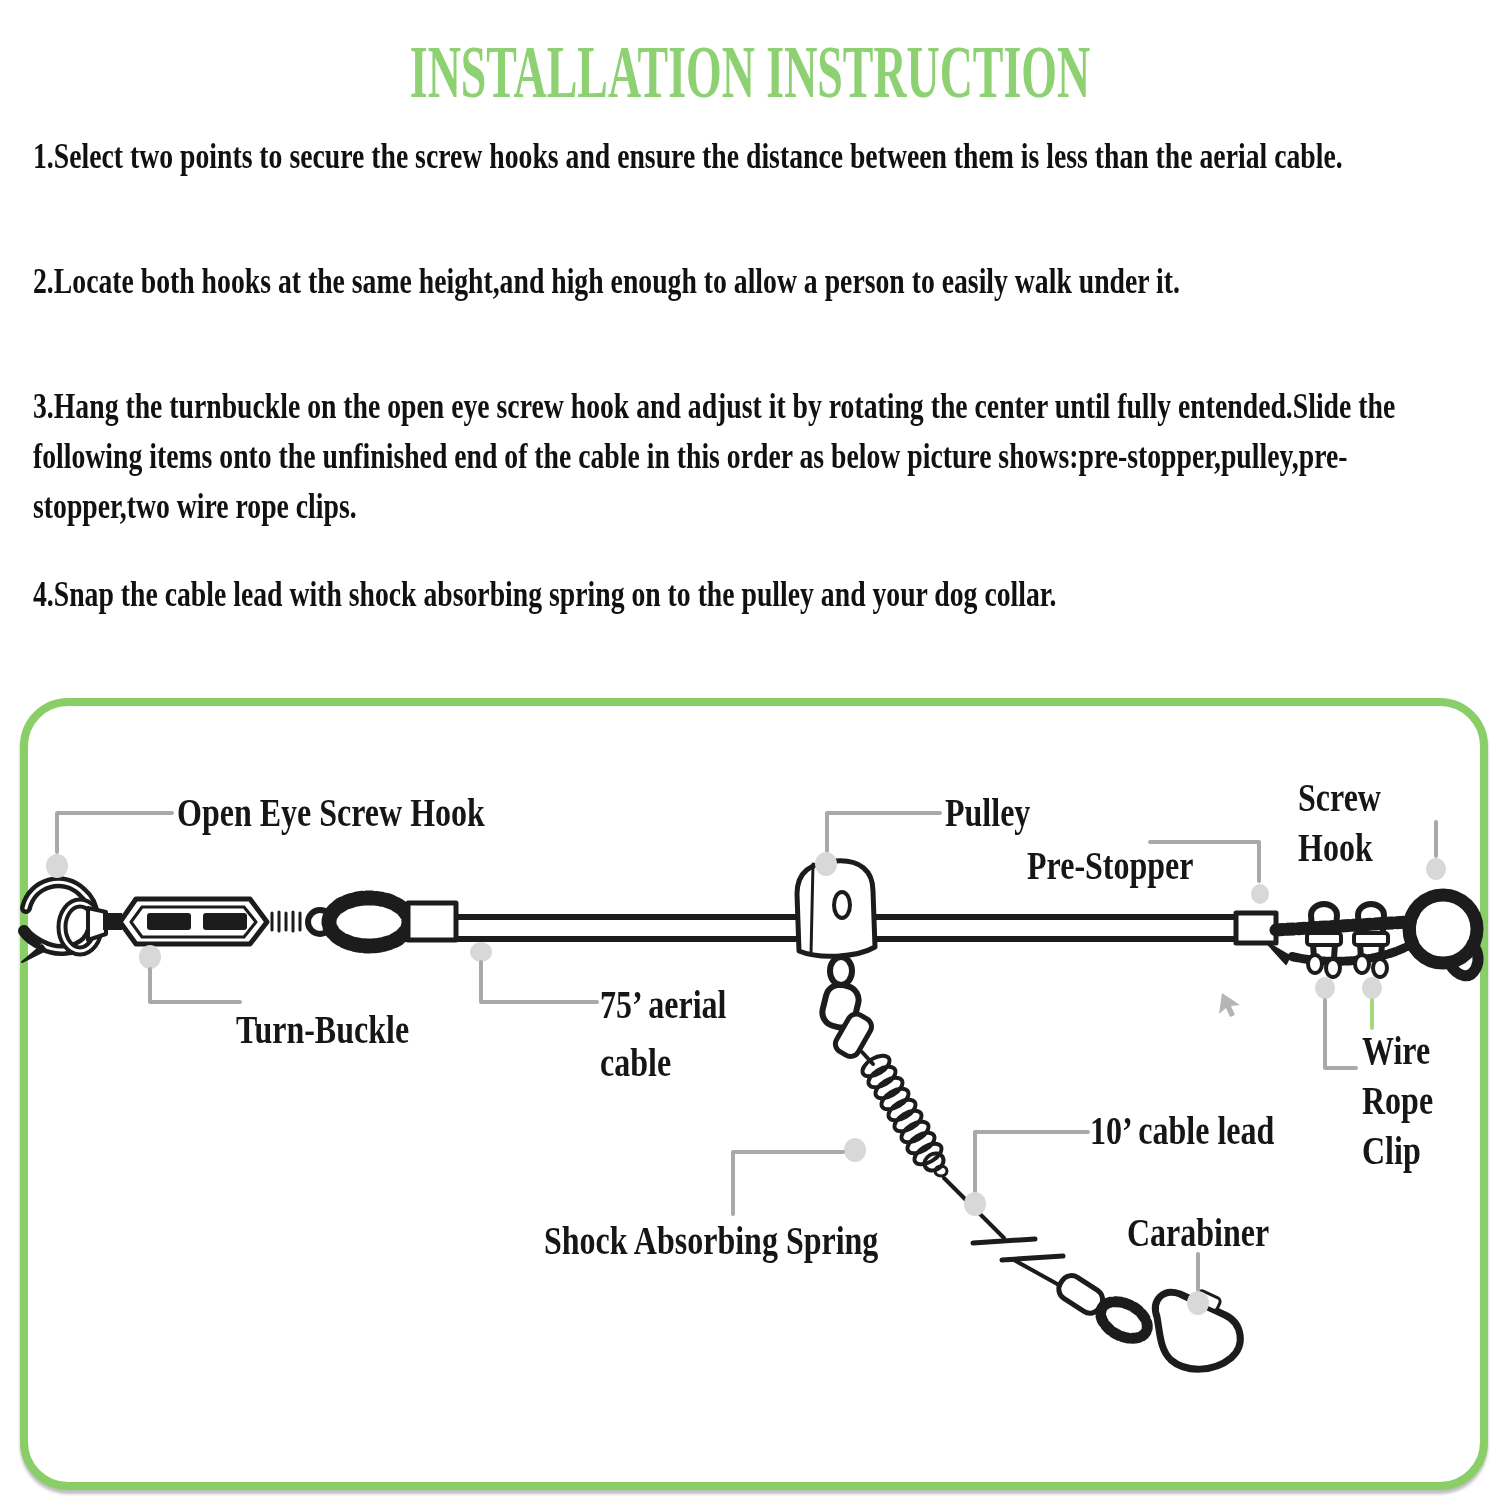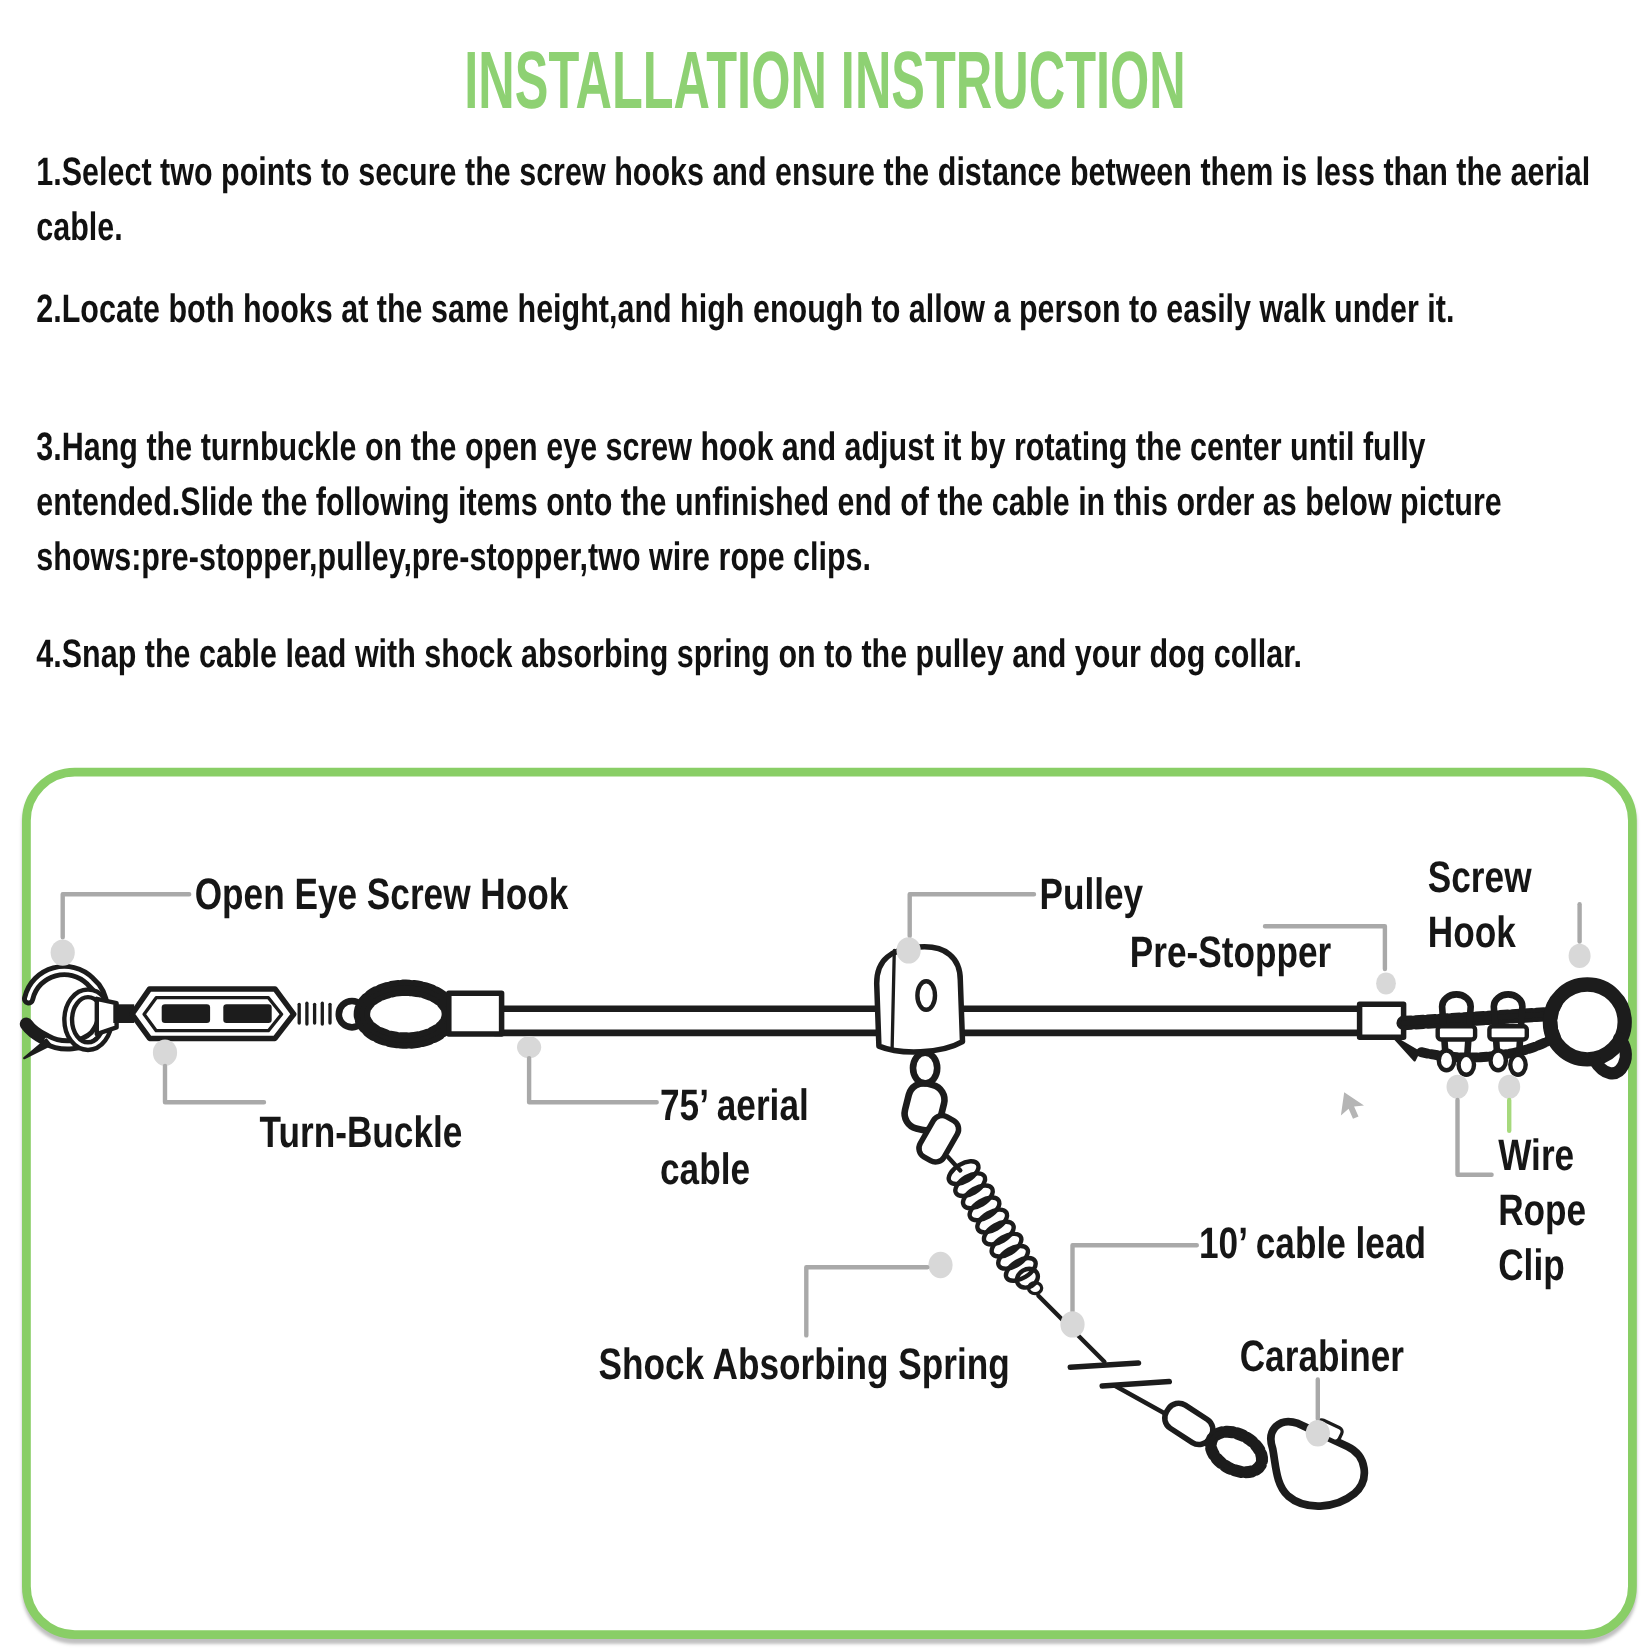--- a/index.html
+++ b/index.html
@@ -1,17 +1,17 @@
 <!DOCTYPE html>
 <html><head>
 <meta charset="utf-8">
 <style>
   html,body{margin:0;padding:0;background:#ffffff;}
   #canvas{position:relative;width:1500px;height:1500px;background:#fff;overflow:hidden;
-          font-family:Liberation Sans, sans-serif;color:#141414;}
+          font-family:Liberation Serif, serif;color:#141414;}
   .title{position:absolute;top:30px;left:0;width:1500px;text-align:center;
          font-weight:700;font-size:74px;letter-spacing:0px;color:#8ed173;
          transform:scaleX(0.62);transform-origin:50% 0;white-space:nowrap;}
   .step{position:absolute;left:33px;width:1880px;font-weight:700;font-size:36px;
         line-height:50px;color:#111;transform:scaleX(0.77);transform-origin:0 0;}
   #step-1{top:131px;} #step-2{top:256px;} #step-3{top:381px;} #step-4{top:569px;}
   .diagram-box{position:absolute;left:20px;top:698px;width:1452px;height:776px;
                border:8px solid #89ce66;border-radius:48px;background:#fff;
                box-shadow:0 4px 3px rgba(0,0,0,0.25);}
   #art{position:absolute;left:0;top:0;width:1500px;height:1500px;}

